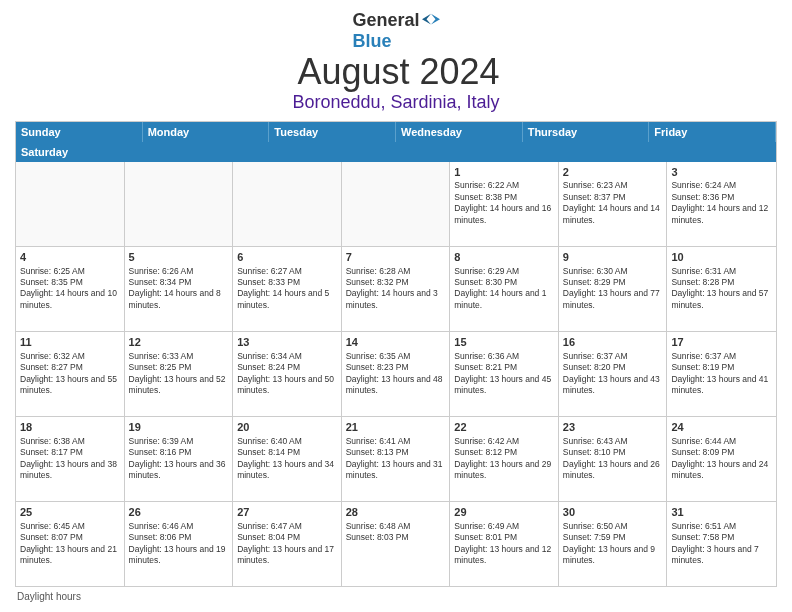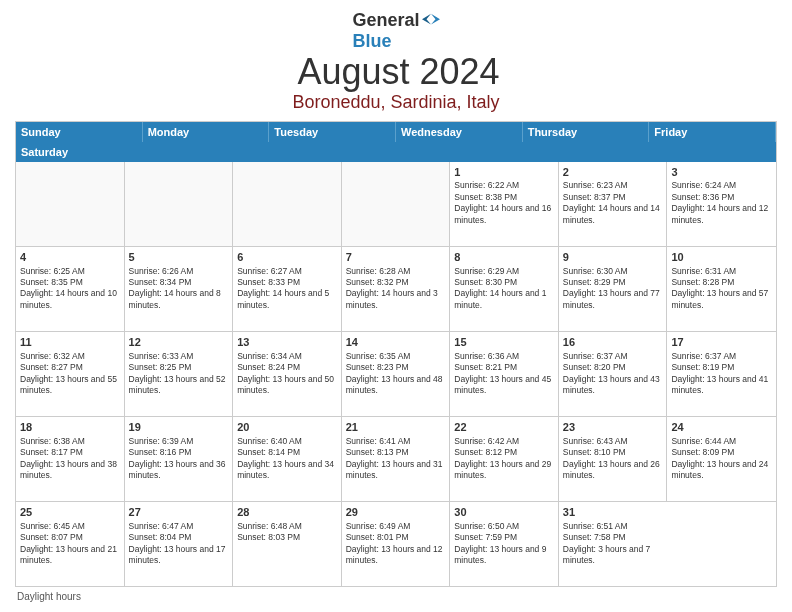--- a/index.html
+++ b/index.html
@@ -53,21 +53,21 @@
     }
     .title-block h1 {
       font-size: 36px;
       font-weight: normal;
       color: #333;
       line-height: 1.1;
     }
     .title-block h2 {
       font-size: 18px;
       font-weight: normal;
-      color: #7f1d1d;
+      color: #4c1d95;
     }
     .calendar {
       flex: 1;
       display: flex;
       flex-direction: column;
       border: 1px solid #ccc;
     }
     .cal-header {
       display: grid;
       grid-template-columns: repeat(6, 1fr);
@@ -307,20 +307,26 @@
           </div>
         </div>
         <div class="cal-row">
           <div class="cal-cell">
             <span class="day-num">25</span>
             <div>Sunrise: 6:45 AM</div>
             <div>Sunset: 8:07 PM</div>
             <div>Daylight: 13 hours and 21 minutes.</div>
           </div>
           <div class="cal-cell">
+            <span class="day-num">26</span>
+            <div>Sunrise: 6:46 AM</div>
+            <div>Sunset: 8:06 PM</div>
+            <div>Daylight: 13 hours and 19 minutes.</div>
+          </div>
+          <div class="cal-cell">
             <span class="day-num">27</span>
             <div>Sunrise: 6:47 AM</div>
             <div>Sunset: 8:04 PM</div>
             <div>Daylight: 13 hours and 17 minutes.</div>
           </div>
           <div class="cal-cell">
             <span class="day-num">28</span>
             <div>Sunrise: 6:48 AM</div>
             <div>Sunset: 8:03 PM</div>
           </div>

